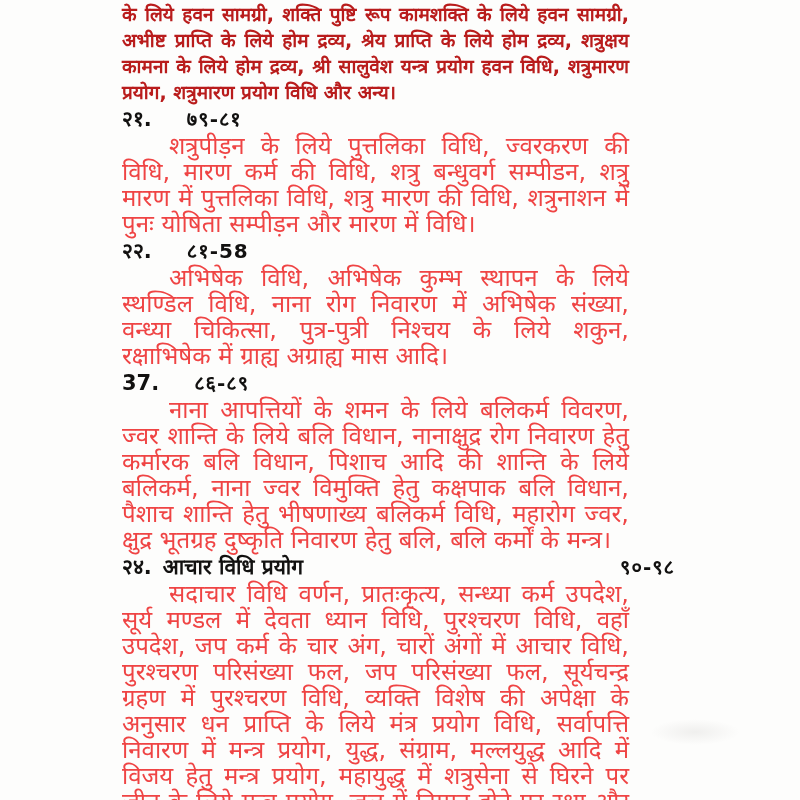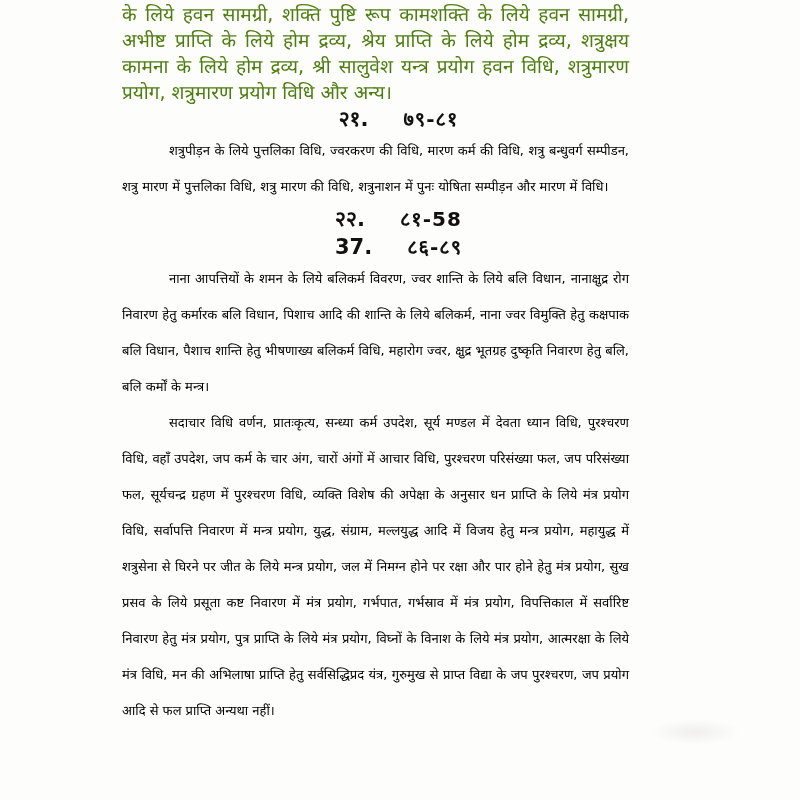--- a/index.html
+++ b/index.html
@@ -25,52 +25,52 @@
     width: 553px; 
   }
   p {
     margin: 0;
   }
   .intro {
     font-size: 19px;
     line-height: 26px;
     text-align: justify;
     padding-right: 46px; 
-    color: #4d7c0f;
+    color: #b91c1c;
+    font-weight: bold;
   }
   .toc-section .heading {
     display: flex;
     align-items: baseline;
     font-weight: 700;
     font-size: 21px;
     line-height: 28px;
     height: 28px;
     color: #121110;
     white-space: nowrap;
-    justify-content: center;
   }
   .toc-section .num {
     margin-right: 11px;
   }
   .toc-section .title {
     flex: 1 1 auto;
   }
   .toc-section .pages {
     font-size: 20px;
     letter-spacing: 1px;
     text-align: right;
     margin-left: 24px;
   }
   .toc-section .body {
-    font-size: 13px;
-    line-height: 36px;
+    font-size: 24px;
+    line-height: 26px;
     text-align: justify;
     text-indent: 47px;
     padding-right: 46px;
-    color: #000000;
+    color: #ef4444;
   }
   
   .smudge {
     position: absolute;
     right: 60px;
     bottom: 55px;
     width: 90px;
     height: 26px;
     background: radial-gradient(ellipse at center, rgba(120,115,110,0.10), rgba(120,115,110,0) 70%);
     pointer-events: none;
@@ -89,29 +89,35 @@
       <span class="pages">७९-८१</span>
     </div>
     <p class="body">शत्रुपीड़न के लिये पुत्तलिका विधि, ज्वरकरण की विधि, मारण कर्म की विधि, शत्रु बन्धुवर्ग सम्पीडन, शत्रु मारण में पुत्तलिका विधि, शत्रु मारण की विधि, शत्रुनाशन में पुनः योषिता सम्पीड़न और मारण में विधि।</p>
   </section>
 
   <section class="toc-section">
     <div class="heading">
       <span class="num">२२.</span>
       <span class="pages">८१-58</span>
     </div>
+    <p class="body">अभिषेक विधि, अभिषेक कुम्भ स्थापन के लिये स्थण्डिल विधि, नाना रोग निवारण में अभिषेक संख्या, वन्ध्या चिकित्सा, पुत्र-पुत्री निश्चय के लिये शकुन, रक्षाभिषेक में ग्राह्य अग्राह्य मास आदि।</p>
   </section>
 
   <section class="toc-section">
     <div class="heading">
       <span class="num">37.</span>
       <span class="pages">८६-८९</span>
     </div>
     <p class="body">नाना आपत्तियों के शमन के लिये बलिकर्म विवरण, ज्वर शान्ति के लिये बलि विधान, नानाक्षुद्र रोग निवारण हेतु कर्मारक बलि विधान, पिशाच आदि की शान्ति के लिये बलिकर्म, नाना ज्वर विमुक्ति हेतु कक्षपाक बलि विधान, पैशाच शान्ति हेतु भीषणाख्य बलिकर्म विधि, महारोग ज्वर, क्षुद्र भूतग्रह दुष्कृति निवारण हेतु बलि, बलि कर्मों के मन्त्र।</p>
   </section>
 
   <section class="toc-section">
+    <div class="heading">
+      <span class="num">२४.</span>
+      <span class="title">आचार विधि प्रयोग</span>
+      <span class="pages">९०-९८</span>
+    </div>
     <p class="body">सदाचार विधि वर्णन, प्रातःकृत्य, सन्ध्या कर्म उपदेश, सूर्य मण्डल में देवता ध्यान विधि, पुरश्चरण विधि, वहाँ उपदेश, जप कर्म के चार अंग, चारों अंगों में आचार विधि, पुरश्चरण परिसंख्या फल, जप परिसंख्या फल, सूर्यचन्द्र ग्रहण में पुरश्चरण विधि, व्यक्ति विशेष की अपेक्षा के अनुसार धन प्राप्ति के लिये मंत्र प्रयोग विधि, सर्वापत्ति निवारण में मन्त्र प्रयोग, युद्ध, संग्राम, मल्लयुद्ध आदि में विजय हेतु मन्त्र प्रयोग, महायुद्ध में शत्रुसेना से घिरने पर जीत के लिये मन्त्र प्रयोग, जल में निमग्न होने पर रक्षा और पार होने हेतु मंत्र प्रयोग, सुख प्रसव के लिये प्रसूता कष्ट निवारण में मंत्र प्रयोग, गर्भपात, गर्भस्राव में मंत्र प्रयोग, विपत्तिकाल में सर्वारिष्ट निवारण हेतु मंत्र प्रयोग, पुत्र प्राप्ति के लिये मंत्र प्रयोग, विघ्नों के विनाश के लिये मंत्र प्रयोग, आत्मरक्षा के लिये मंत्र विधि, मन की अभिलाषा प्राप्ति हेतु सर्वसिद्धिप्रद यंत्र, गुरुमुख से प्राप्त विद्या के जप पुरश्चरण, जप प्रयोग आदि से फल प्राप्ति अन्यथा नहीं।</p>
   </section>
 </div>
   </div>
   <div class="smudge"></div>
 </div>
 
 </body></html>

